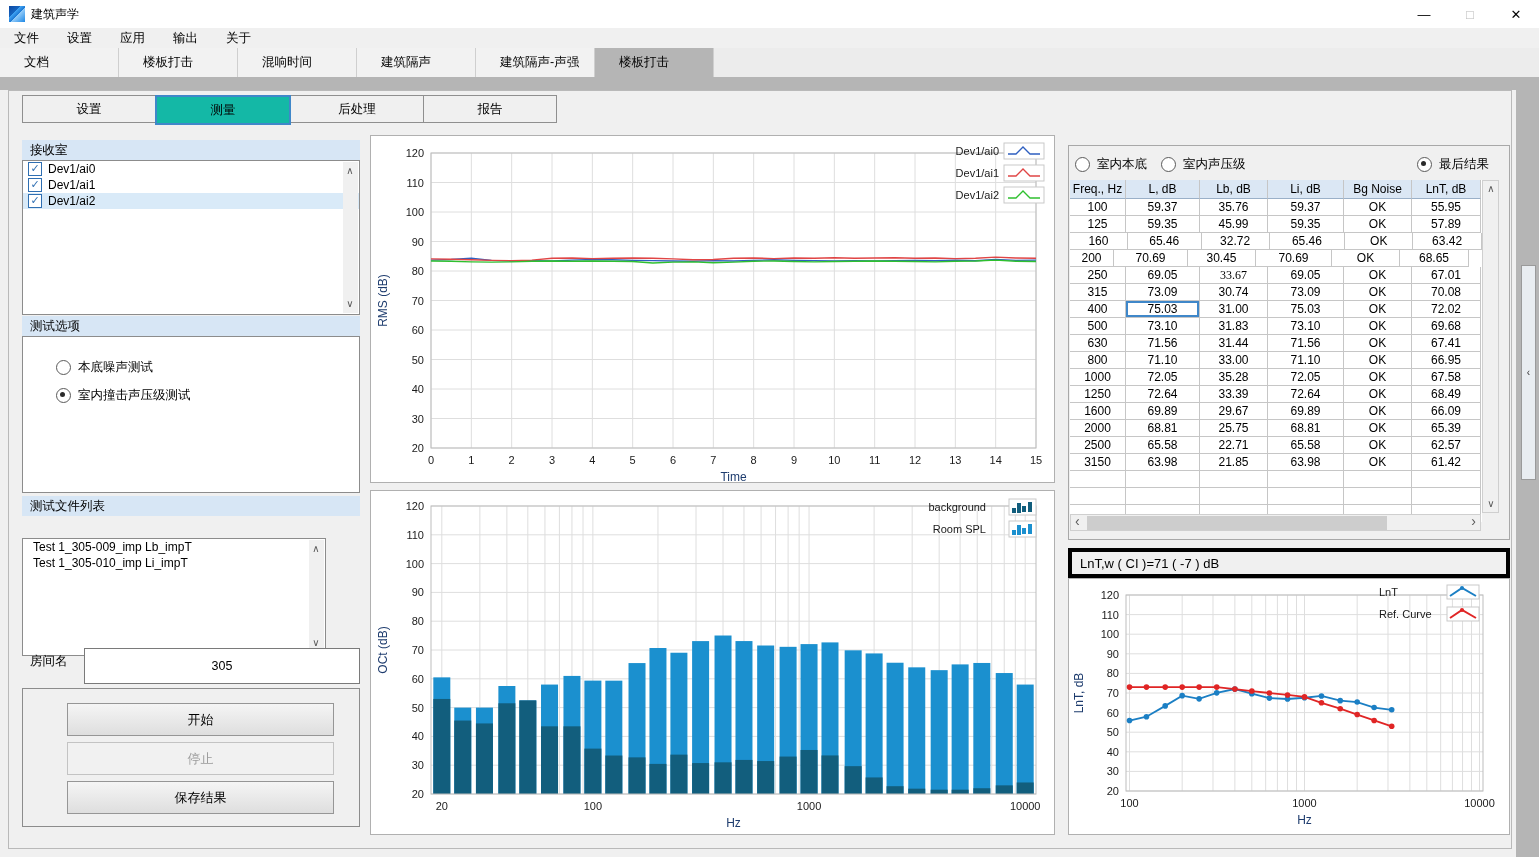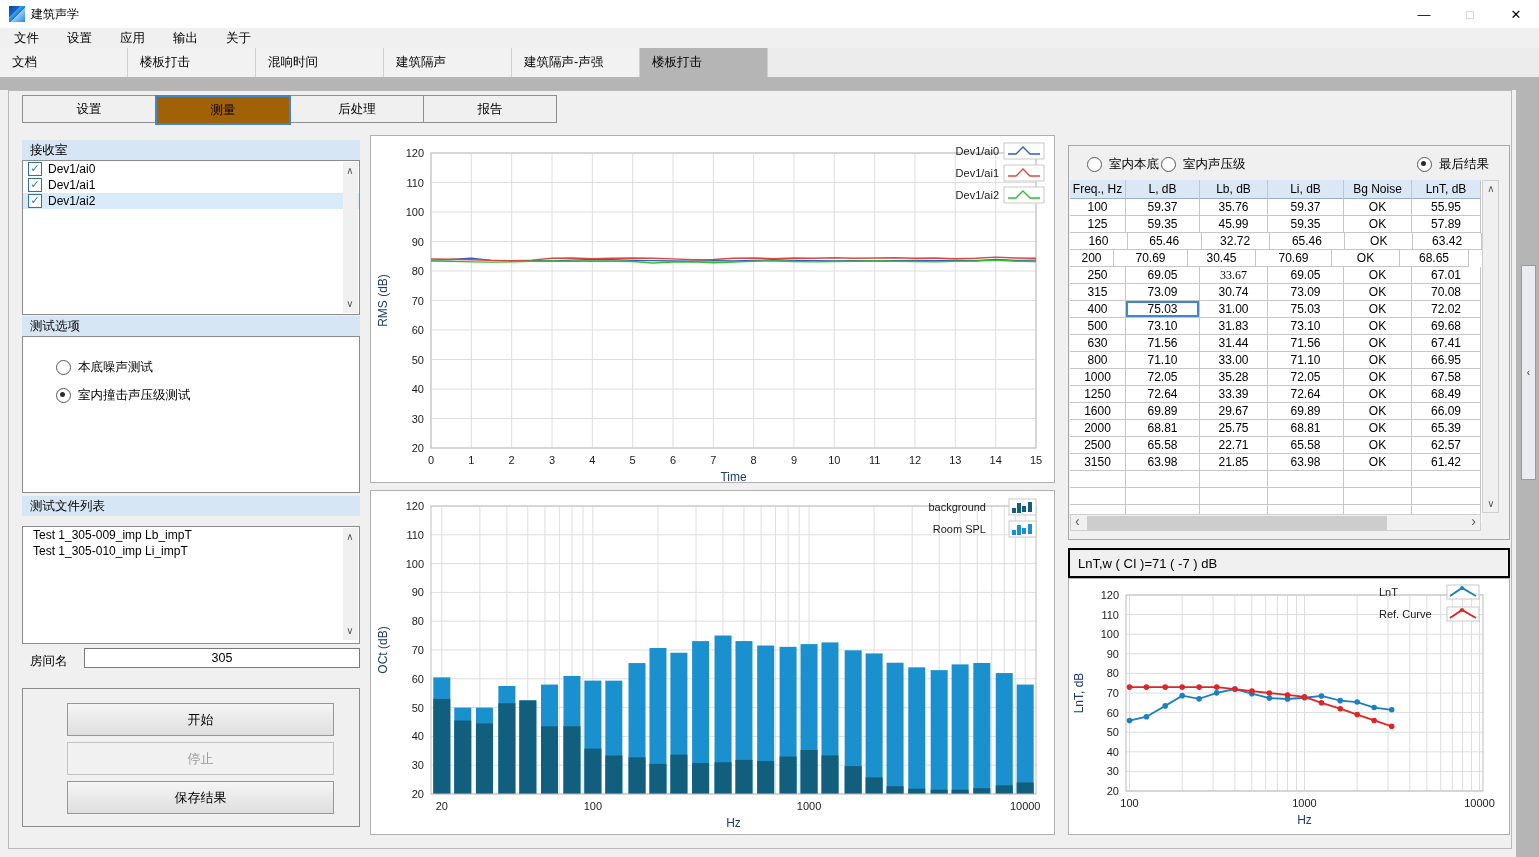--- a/index.html
+++ b/index.html
@@ -8,55 +8,55 @@
   .titlebar{height:28px;background:#ffffff;display:flex;align-items:center;padding-left:9px;}
   .app-icon{width:16px;height:16px;margin-right:6px;
     background:linear-gradient(135deg,#0d47a1 0%,#1565c0 35%,#42a5f5 36%,#1976d2 55%,#90caf9 56%,#1e88e5 100%);}
   .win-title{font-size:12px;}
   .win-controls{margin-left:auto;display:flex;height:28px;}
   .win-btn{width:46px;height:28px;display:flex;align-items:center;justify-content:center;font-size:13px;cursor:default;}
   .win-btn.max{color:#b9b9b9;}
   .menubar{height:20px;background:#f0f0f0;display:flex;align-items:center;font-size:12.5px;}
   .menu-item{padding:0 14px;height:20px;display:flex;align-items:center;}
   .tabbar{height:29px;background:#ececec;display:flex;}
-  .tab{width:128px;box-sizing:border-box;border-right:1px solid #cfcfcf;background:#f2f2f2;
-       display:flex;align-items:center;padding-left:12px;font-size:12.5px;}
+  .tab{width:119px;box-sizing:border-box;border-right:1px solid #cfcfcf;background:#f2f2f2;
+       display:flex;align-items:center;padding-left:24px;font-size:12.5px;}
   .tab.selected{background:#b5b5b5;}
   .tabband{height:13px;background:#b5b5b5;}
   .content{position:relative;height:767px;background:#f0f0f0;}
   .main-frame{position:absolute;left:8px;top:0;width:1504px;height:759px;
               border:1px solid #b9b9b9;box-sizing:border-box;background:#f0f0f0;}
   .abs{position:absolute;box-sizing:border-box;}
   
   .subtabs{left:22px;top:5px;display:flex;}
   .subtab{width:132px;height:26px;background:#f0f0f0;border:1px solid #8f8f8f;margin-right:-1px;
           display:flex;align-items:center;justify-content:center;font-size:12.5px;}
-  .subtab.selected{background:#a16207;border:2px solid #3f87c9;z-index:2;}
+  .subtab.selected{background:#14b8a6;border:2px solid #3f87c9;z-index:2;}
   
   .sec-head{background:#d7e6f5;height:20px;display:flex;align-items:center;padding-left:8px;font-size:12.5px;}
   .listbox{background:#fff;border:1px solid #8c8c8c;}
   .chk-row{height:16px;display:flex;align-items:center;padding-left:5px;font-size:12px;}
   .chk-row.selected{background:#d9eaf8;}
   .chk{width:12px;height:12px;border:1px solid #2f6fb2;background:#fff;margin-right:6px;position:relative;
        font-size:11px;line-height:11px;color:#2f6fb2;text-align:center;}
   .chk.checked::before{content:"\2713";position:absolute;left:0;top:0;width:12px;}
   .radio-row{display:flex;align-items:center;font-size:12.5px;}
   .radio{width:13px;height:13px;border:1px solid #5a5a5a;border-radius:50%;background:#fff;margin-right:7px;position:relative;}
   .radio.sel::before{content:"";position:absolute;left:3px;top:3px;width:5px;height:5px;border-radius:50%;background:#2b2b2b;}
   .file-item{height:16px;line-height:16px;padding-left:10px;font-size:12px;white-space:nowrap;}
   .room-label{font-size:12.5px;}
-  .room-input{width:276px;height:20px;border:1px solid #7a7a7a;background:#fff;text-align:center;
+  .room-input{width:276px;height:36px;border:1px solid #7a7a7a;background:#fff;text-align:center;
               font-size:12.5px;font-family:inherit;box-sizing:border-box;}
   .groupbox{border:1px solid #8c8c8c;background:#f0f0f0;}
   .btn{width:265px;height:31px;border:1px solid #969696;background:linear-gradient(#f5f5f5,#dedede);
        display:flex;align-items:center;justify-content:center;font-size:13px;}
   .btn.disabled{border-color:#c3c3c3;background:#f1f1f1;color:#9b9b9b;}
   .chart-panel{background:#ffffff;border:1px solid #b0b0b0;}
   .right-panel{background:#f0f0f0;border:1px solid #a8a8a8;}
-  .result-title-box{background:#f0f0f0;border:2px solid #000000;display:flex;align-items:center;
+  .result-title-box{background:#f0f0f0;border:4px solid #000000;display:flex;align-items:center;
                     padding-left:8px;font-size:13px;}
   
   .tbl{position:absolute;left:1px;top:34px;width:412px;background:#fff;font-size:12px;}
   .tr{display:flex;}
   .td,.th{box-sizing:border-box;border-right:1px solid #c6c6c6;border-bottom:1px solid #c6c6c6;
           text-align:center;overflow:hidden;white-space:nowrap;}
   .th{height:19px;line-height:18px;background:#dbe7f4;border-bottom:1px solid #9ab0c8;}
   .td{height:17px;line-height:16px;background:#fff;}
   .td.selcell{box-shadow:inset 0 0 0 2px #3f87c9;}
   
@@ -146,21 +146,21 @@
       </div>
       <div class="radio-row" style="position: absolute; left: 33px; top: 50px;">
         <span class="radio sel"></span>
         <span>室内撞击声压级测试</span>
       </div>
     </div>
 
   <div class="abs sec-head" style="left:22px;top:406px;width:338px;">
     <span>测试文件列表</span>
   </div>
-  <div class="abs listbox" id="fileList" style="left: 22px; top: 436px; width: 338px; height: 118px; position: absolute;">
+  <div class="abs listbox" id="fileList" style="left: 22px; top: 448px; width: 304px; height: 118px; position: absolute;">
       <div class="file-item">Test 1_305-009_imp Lb_impT</div>
       <div class="file-item">Test 1_305-010_imp Li_impT</div>
       <div class="sb" style="position: absolute; right: 1px; top: 1px; width: 15px; height: 112px; border: none;">
         <span class="sb-arr arr-up" style="left: 2px; top: 4px; width: 10px;"></span>
         <span class="sb-arr arr-dn" style="left: 2px; bottom: 4px; width: 10px;"></span>
       </div>
     </div>
 
   <span class="abs room-label" style="left:30px;top:563px;">房间名</span>
   <input class="abs room-input" style="left: 84px; top: 558px;" value="305">
@@ -364,21 +364,21 @@
         <text x="615" y="42" text-anchor="end" font-size="11" fill="#1a1a1a">Room SPL</text>
         <rect x="638" y="30" width="27" height="16" fill="#fff" stroke="#c9c9c9"></rect>
         <rect x="641" y="39" width="4" height="5" fill="#1b90cf"></rect>
         <rect x="646" y="34" width="4" height="10" fill="#1b90cf"></rect>
         <rect x="651" y="37" width="4" height="6" fill="#1b90cf"></rect>
         <rect x="657" y="33" width="4" height="10" fill="#1b90cf"></rect>
       </svg></div>
 
   <div class="abs right-panel" style="left:1068px;top:55px;width:442px;height:395px;">
     <div id="filterRow" style="position:absolute;left:0;top:8px;width:442px;height:24px;">
-        <div class="radio-row" style="position: absolute; left: 18px; top: 2px;">
+        <div class="radio-row" style="position: absolute; left: 6px; top: 2px;">
           <span class="radio"></span>
           <span>室内本底</span>
         </div>
         <div class="radio-row" style="position: absolute; left: 92px; top: 2px;">
           <span class="radio"></span>
           <span>室内声压级</span>
         </div>
         <div class="radio-row" style="position: absolute; left: 348px; top: 2px;">
           <span class="radio sel"></span>
           <span>最后结果</span>

